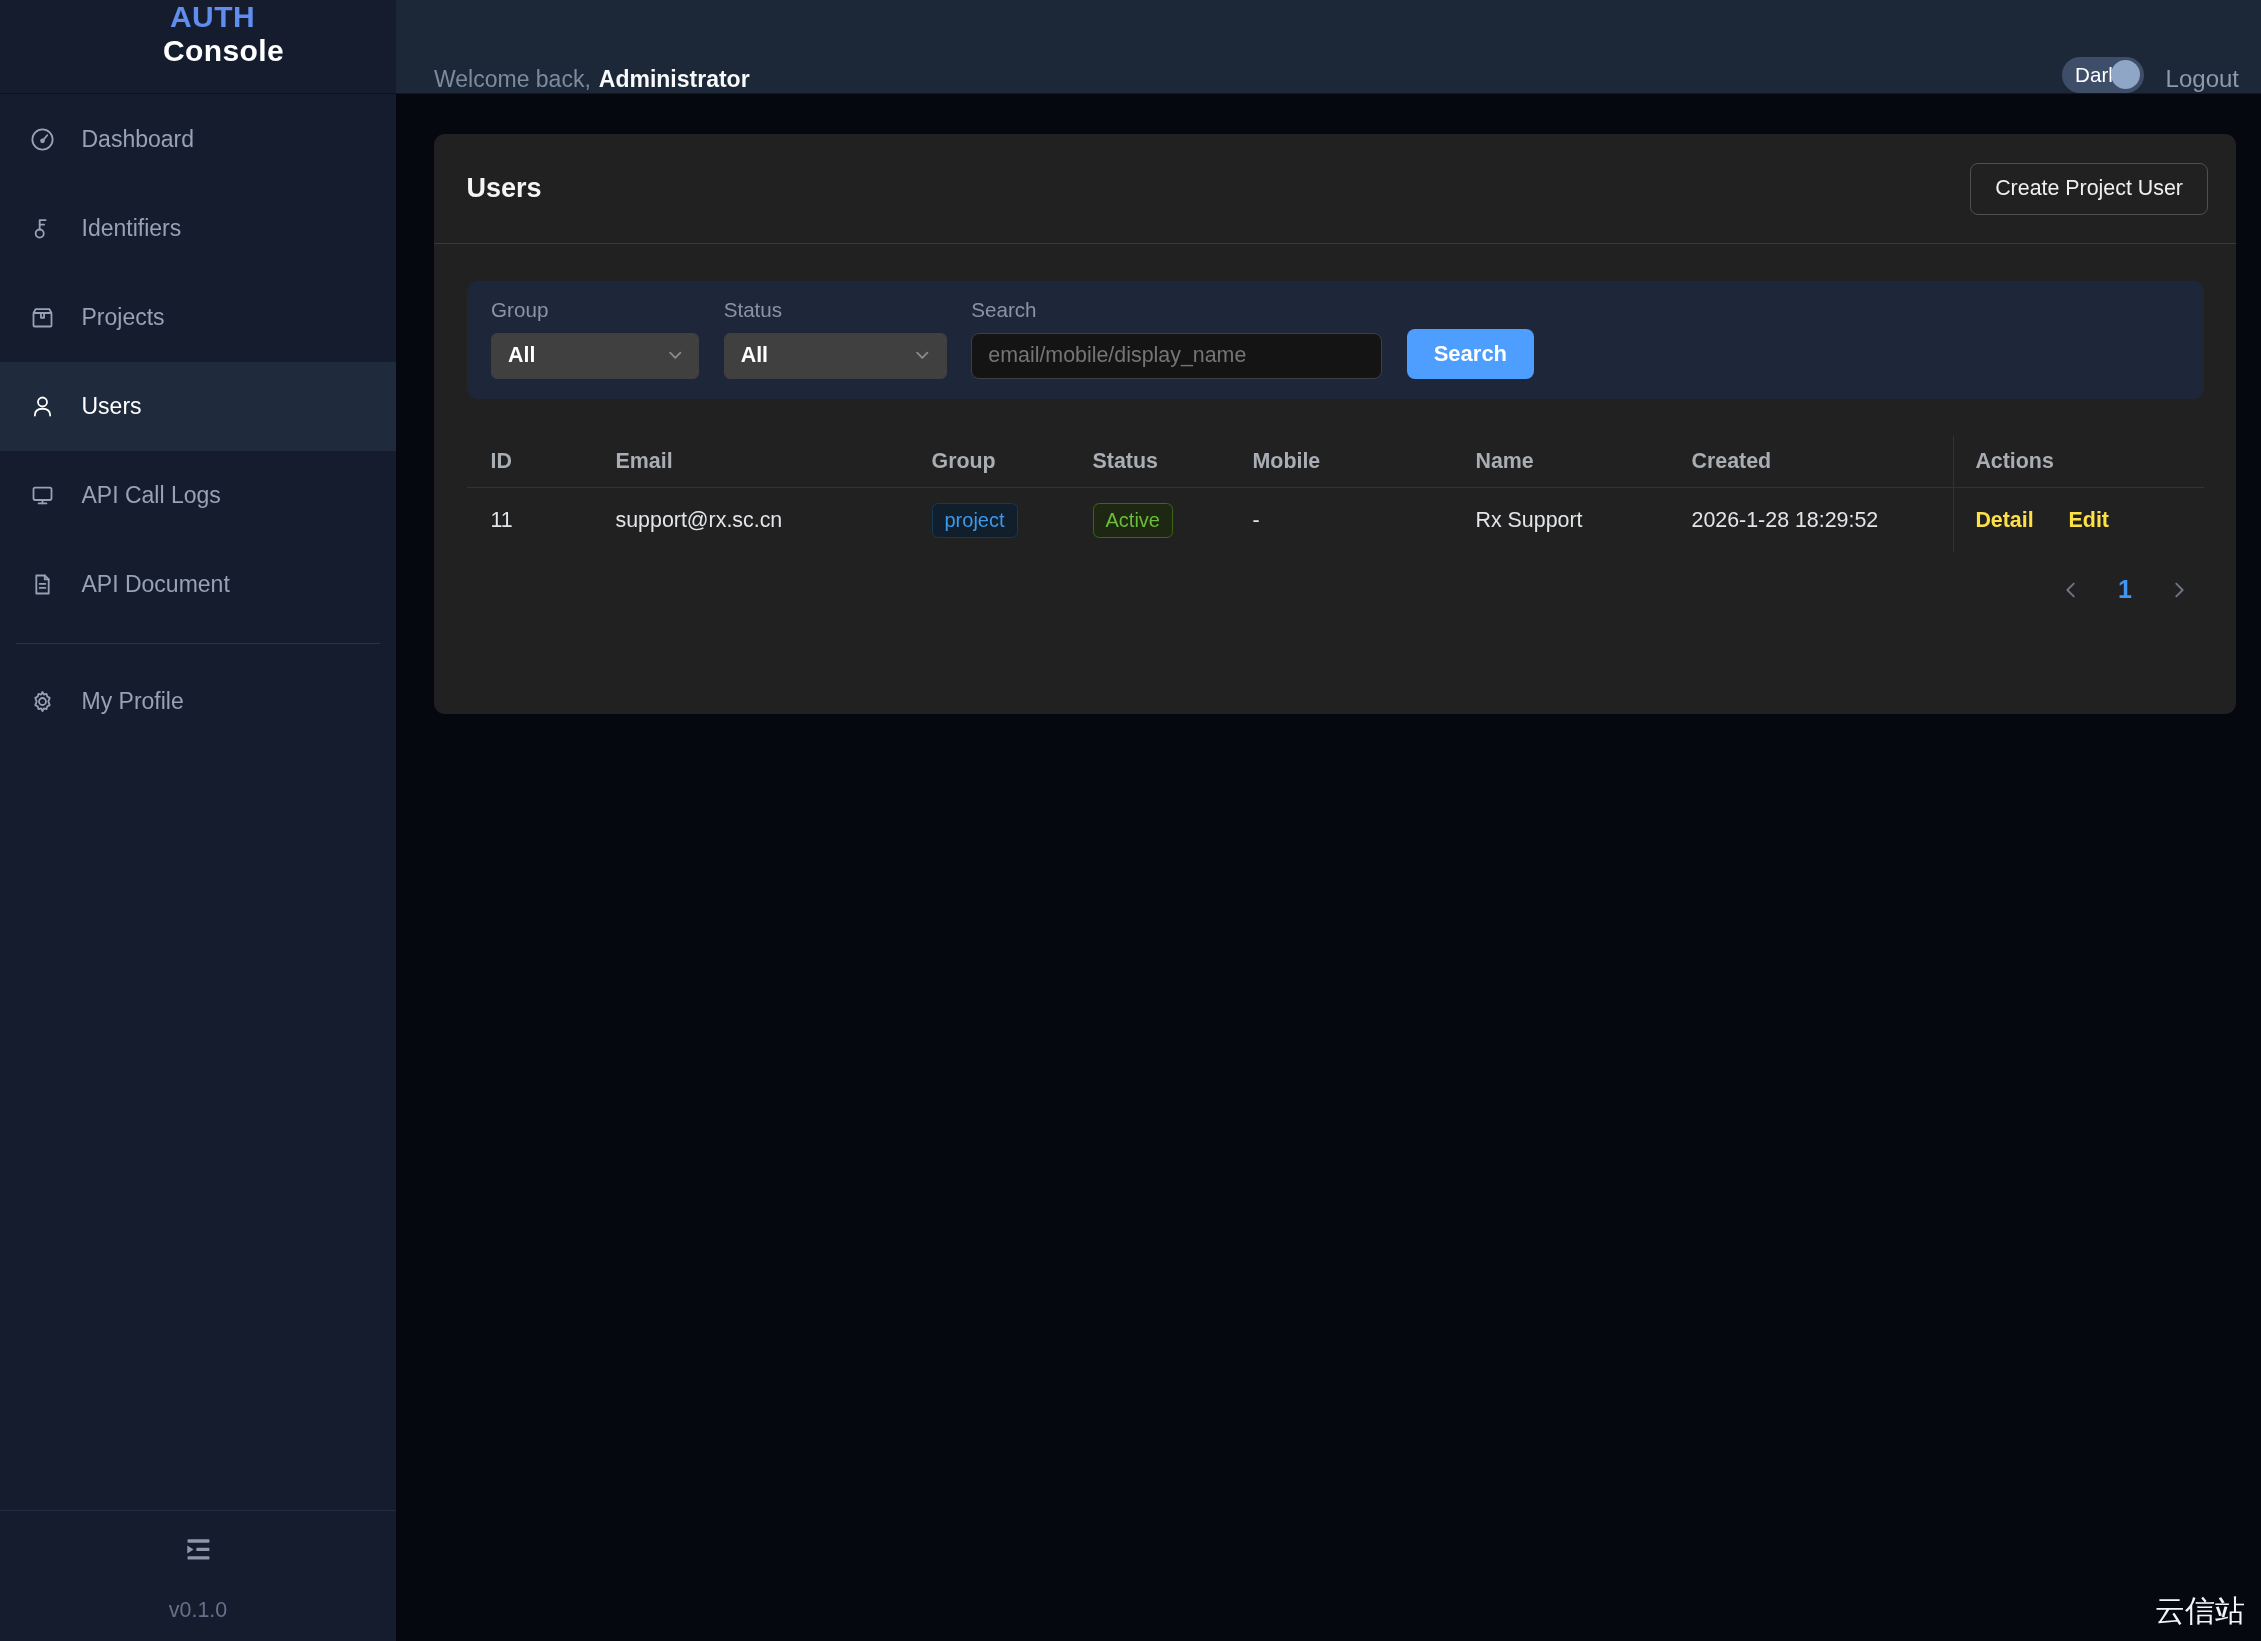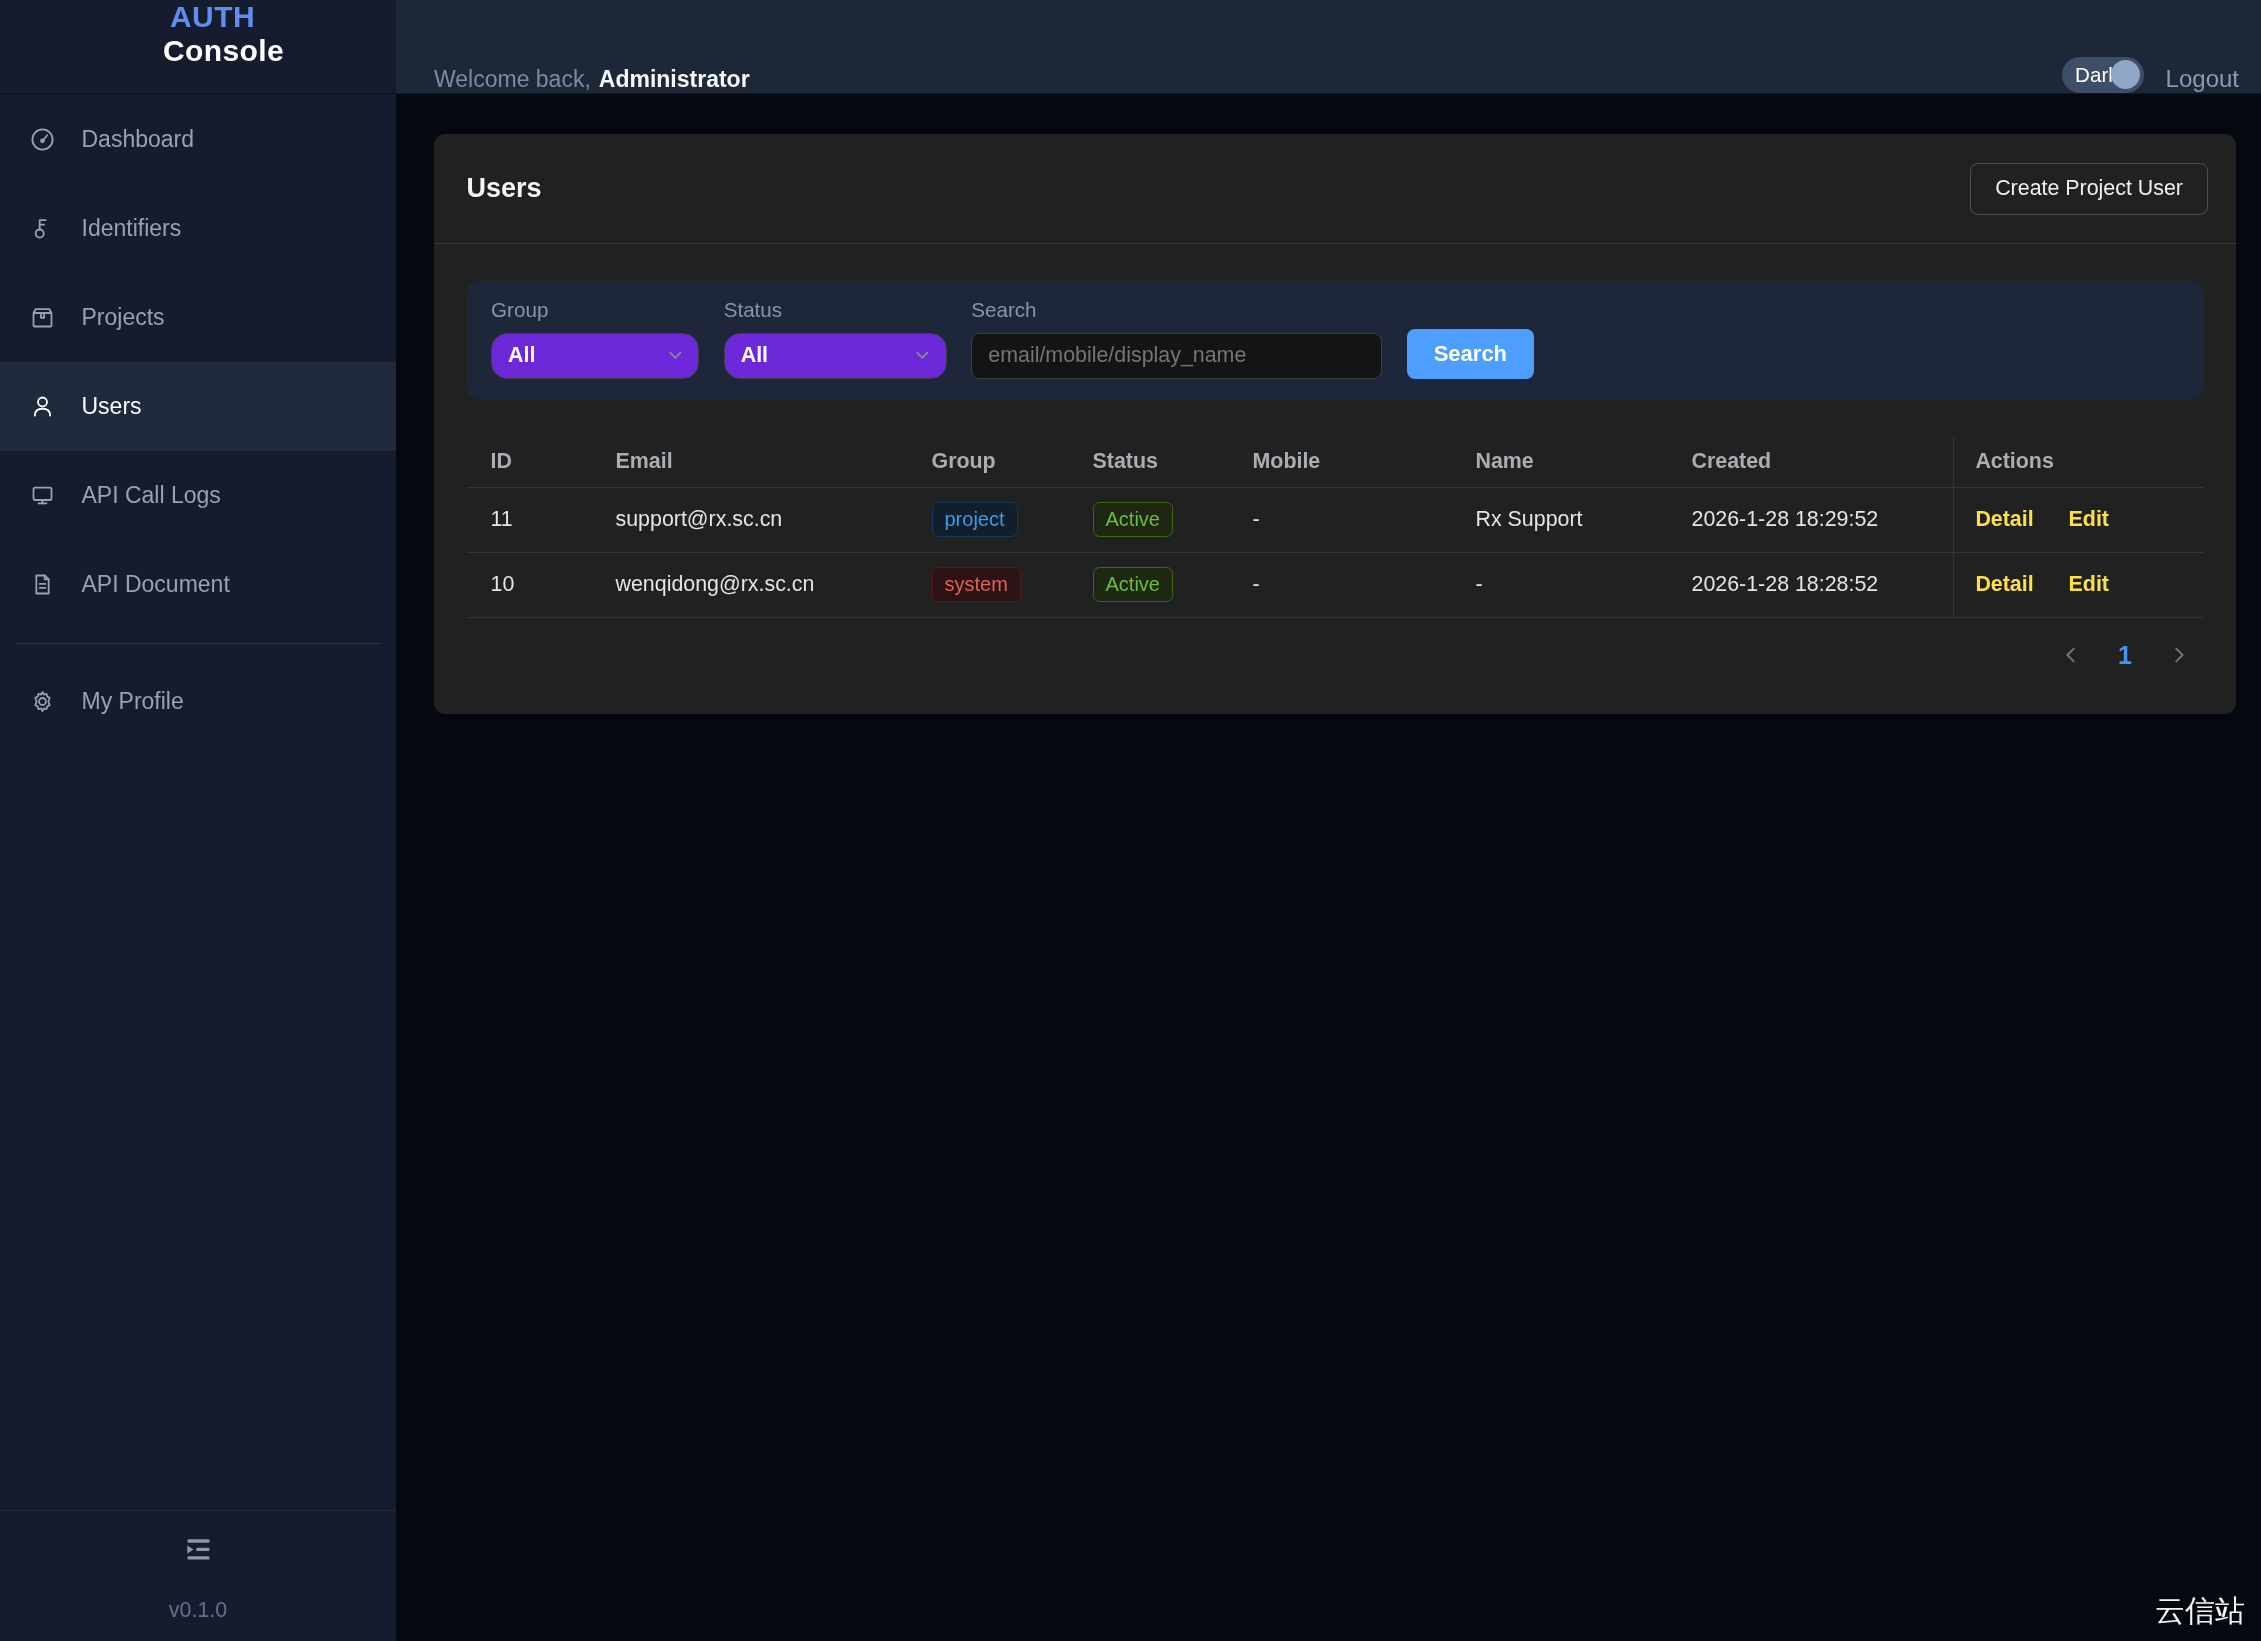--- a/index.html
+++ b/index.html
@@ -87,21 +87,21 @@
   }
 
   
   .filters {
     margin:37px 32.5px 0 32.5px; background:#1D2739; border-radius:11px;
     padding:17.4px 24.6px 20.6px 24.6px; display:flex; gap:24.6px; align-items:flex-end;
   }
   .filter-group { display:flex; flex-direction:column; }
   .filter-label { color:#8A94A6; font-size:20.6px; margin-bottom:10.3px; }
   .select {
-    height:46px; background:#6d28d9; border:0.8px solid #3F3F3F; border-radius:16px;
+    height:46px; background:#404040; border:0.8px solid #3F3F3F; border-radius:6px;
     display:flex; align-items:center; padding:0 12.7px 0 16px;
     color:#FFFFFF; font-size:21.4px; font-weight:600; cursor:pointer;
   }
   .select-group { width:208px; }
   .select-status { width:223px; }
   .select .chev { margin-left:auto; color:#8C8C8C; display:flex; }
   .select .chev svg { width:20.6px; height:20.6px; }
   .search-input {
     width:411px; height:46px; background:#141414; border:0.8px solid #3F3F3F;
     border-radius:8px; padding:0 16px; color:#E8E8E8; font-size:21.4px;
@@ -334,37 +334,20 @@
           <span class="tag tag-green">Active</span>
         </td>
         <td>-</td>
         <td>Rx Support</td>
         <td class="cell-created">2026-1-28 18:29:52</td>
         <td class="col-actions">
           <span class="link">Detail</span>
           <span class="link">Edit</span>
         </td>
       </tr>
-      <tr class="last">
-        <td class="col-id">10</td>
-        <td>wenqidong@rx.sc.cn</td>
-        <td>
-          <span class="tag tag-red">system</span>
-        </td>
-        <td>
-          <span class="tag tag-green">Active</span>
-        </td>
-        <td>-</td>
-        <td>-</td>
-        <td class="cell-created">2026-1-28 18:28:52</td>
-        <td class="col-actions">
-          <span class="link">Detail</span>
-          <span class="link">Edit</span>
-        </td>
-      </tr>
     </tbody>
   </table>
 
   <div class="pagination">
     <span class="page-chev">
       <svg viewBox="0 0 24 24" fill="none" stroke="currentColor" stroke-width="2" stroke-linecap="round" stroke-linejoin="round">
           <path d="M15 5 L8 12 L15 19"></path>
         </svg>
     </span>
     <span class="page-num">1</span>

